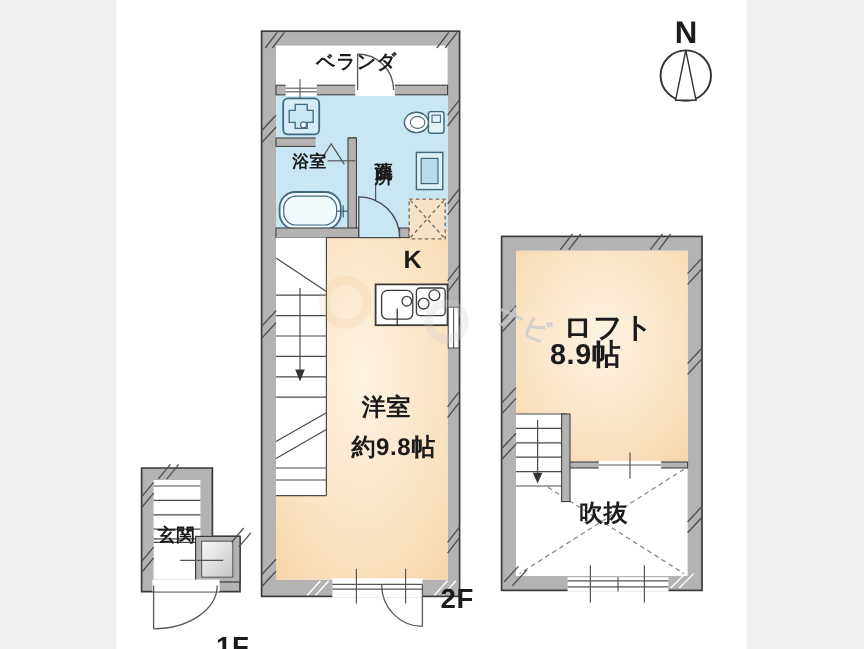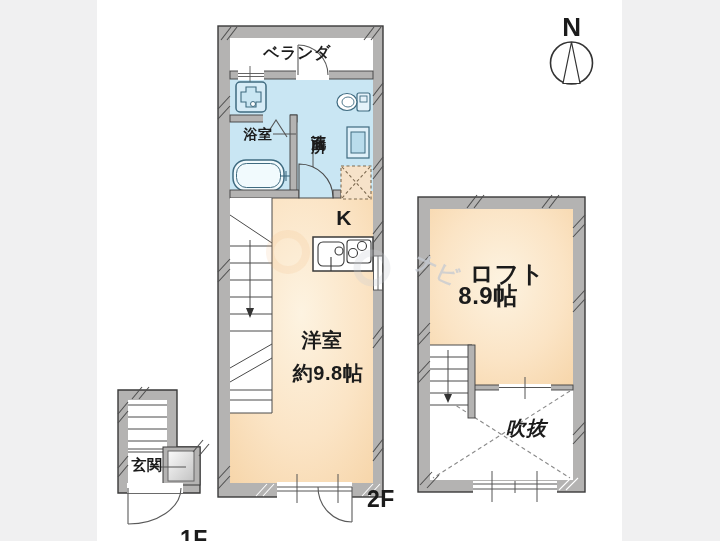--- a/index.html
+++ b/index.html
@@ -288,22 +288,22 @@
     <circle cx="372" cy="268" r="15" stroke="#c9cdd4" stroke-width="7" opacity="0.28"></circle>
   </g>
 </svg>
 
 <div class="lbl lbl-veranda" style="left:297px;top:53px;">ベランダ</div>
 <div class="lbl lbl-bath" style="left:258px;top:134px;">浴室</div>
 <div class="lbl lbl-washroom" style="left:319px;top:126px;">洗面所</div>
 <div class="lbl lbl-k" style="left:344px;top:217px;">K</div>
 <div class="lbl lbl-room" style="left:322px;top:340px;">洋室</div>
 <div class="lbl lbl-room" style="left:328px;top:361px;margin-top:12px;">約9.8帖</div>
-<div class="lbl lbl-entrance" style="left:147px;top:464px;">玄関</div>
+<div class="lbl lbl-entrance" style="left:147px;top:446px;">玄関</div>
 <div class="lbl lbl-floor" style="left:194px;top:509px;margin-top:30px;">1F</div>
 <div class="lbl lbl-floor" style="left:381px;top:499px;">2F</div>
 <div class="lbl lbl-loft" style="left:507px;top:274px;">ロフト</div>
 <div class="lbl lbl-loft" style="left:488px;top:296px;">8.9帖</div>
-<div class="lbl lbl-void" style="left:526px;top:428px;font-style:italic;">吹抜</div>
+<div class="lbl lbl-void" style="left:503px;top:428px;">吹抜</div>
 <div class="lbl lbl-north" style="left:572px;top:27px;">N</div>
 <div class="lbl lbl-watermark" style="left:437px;top:270px;">ナビ</div>
 
 </div>
 
 </body></html>

